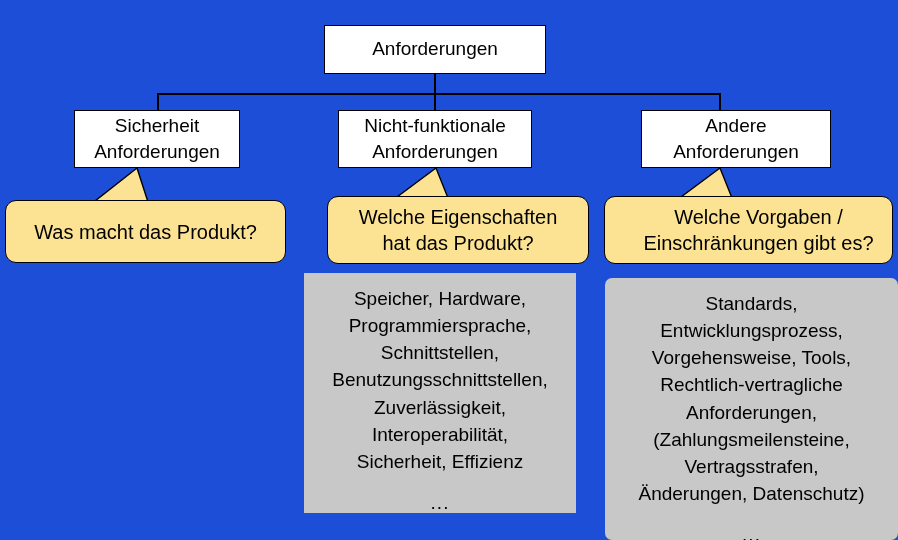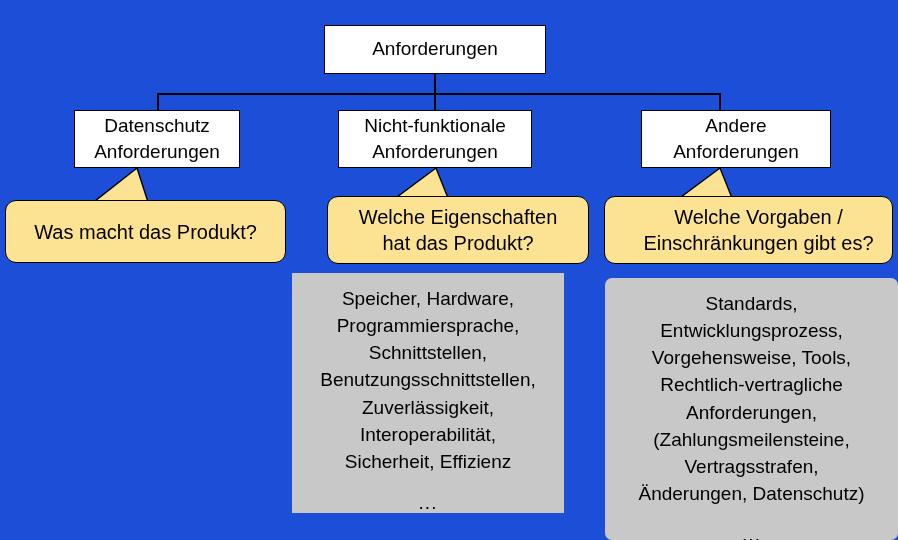--- a/index.html
+++ b/index.html
@@ -88,21 +88,21 @@
     flex-direction: column;
     align-items: center;
     justify-content: flex-start;
     text-align: center;
     color: #000000;
     font-size: 19px;
     line-height: 1.43;
     padding: 12px 8px 10px 8px;
     z-index: 1;
   }
-  #panel-nfunc { left: 292px; top: 273px; width: 272px; height: 240px; }
+  #panel-nfunc { left: 304px; top: 273px; width: 272px; height: 240px; }
   #panel-other { left: 605px; top: 278px; width: 293px; height: 262px; }
 
   .panel .line { display: block; width: 100%; }
   .panel .ellipsis { margin-top: 14px; letter-spacing: 1px; }
 </style>
 </head>
 <body>
 
 <div id="canvas">
 
@@ -111,21 +111,21 @@
   <div class="conn" id="conn-drop-left"></div>
   <div class="conn" id="conn-drop-mid"></div>
   <div class="conn" id="conn-drop-right"></div>
 
   <div class="node" id="node-root" style="background: rgb(255, 255, 255); border-color: rgb(0, 0, 0);">
     <span>Anforderungen</span>
   </div>
 
   <div class="node" id="node-func" style="background: rgb(255, 255, 255); border-color: rgb(0, 0, 0);">
     <span>
-      <span>Datenschutz</span><br>
+      <span>Sicherheit</span><br>
       <span>Anforderungen</span>
     </span>
   </div>
 
   <div class="node" id="node-nfunc" style="background: rgb(255, 255, 255); border-color: rgb(0, 0, 0);">
     <span>
       <span>Nicht-funktionale</span><br>
       <span>Anforderungen</span>
     </span>
   </div>

